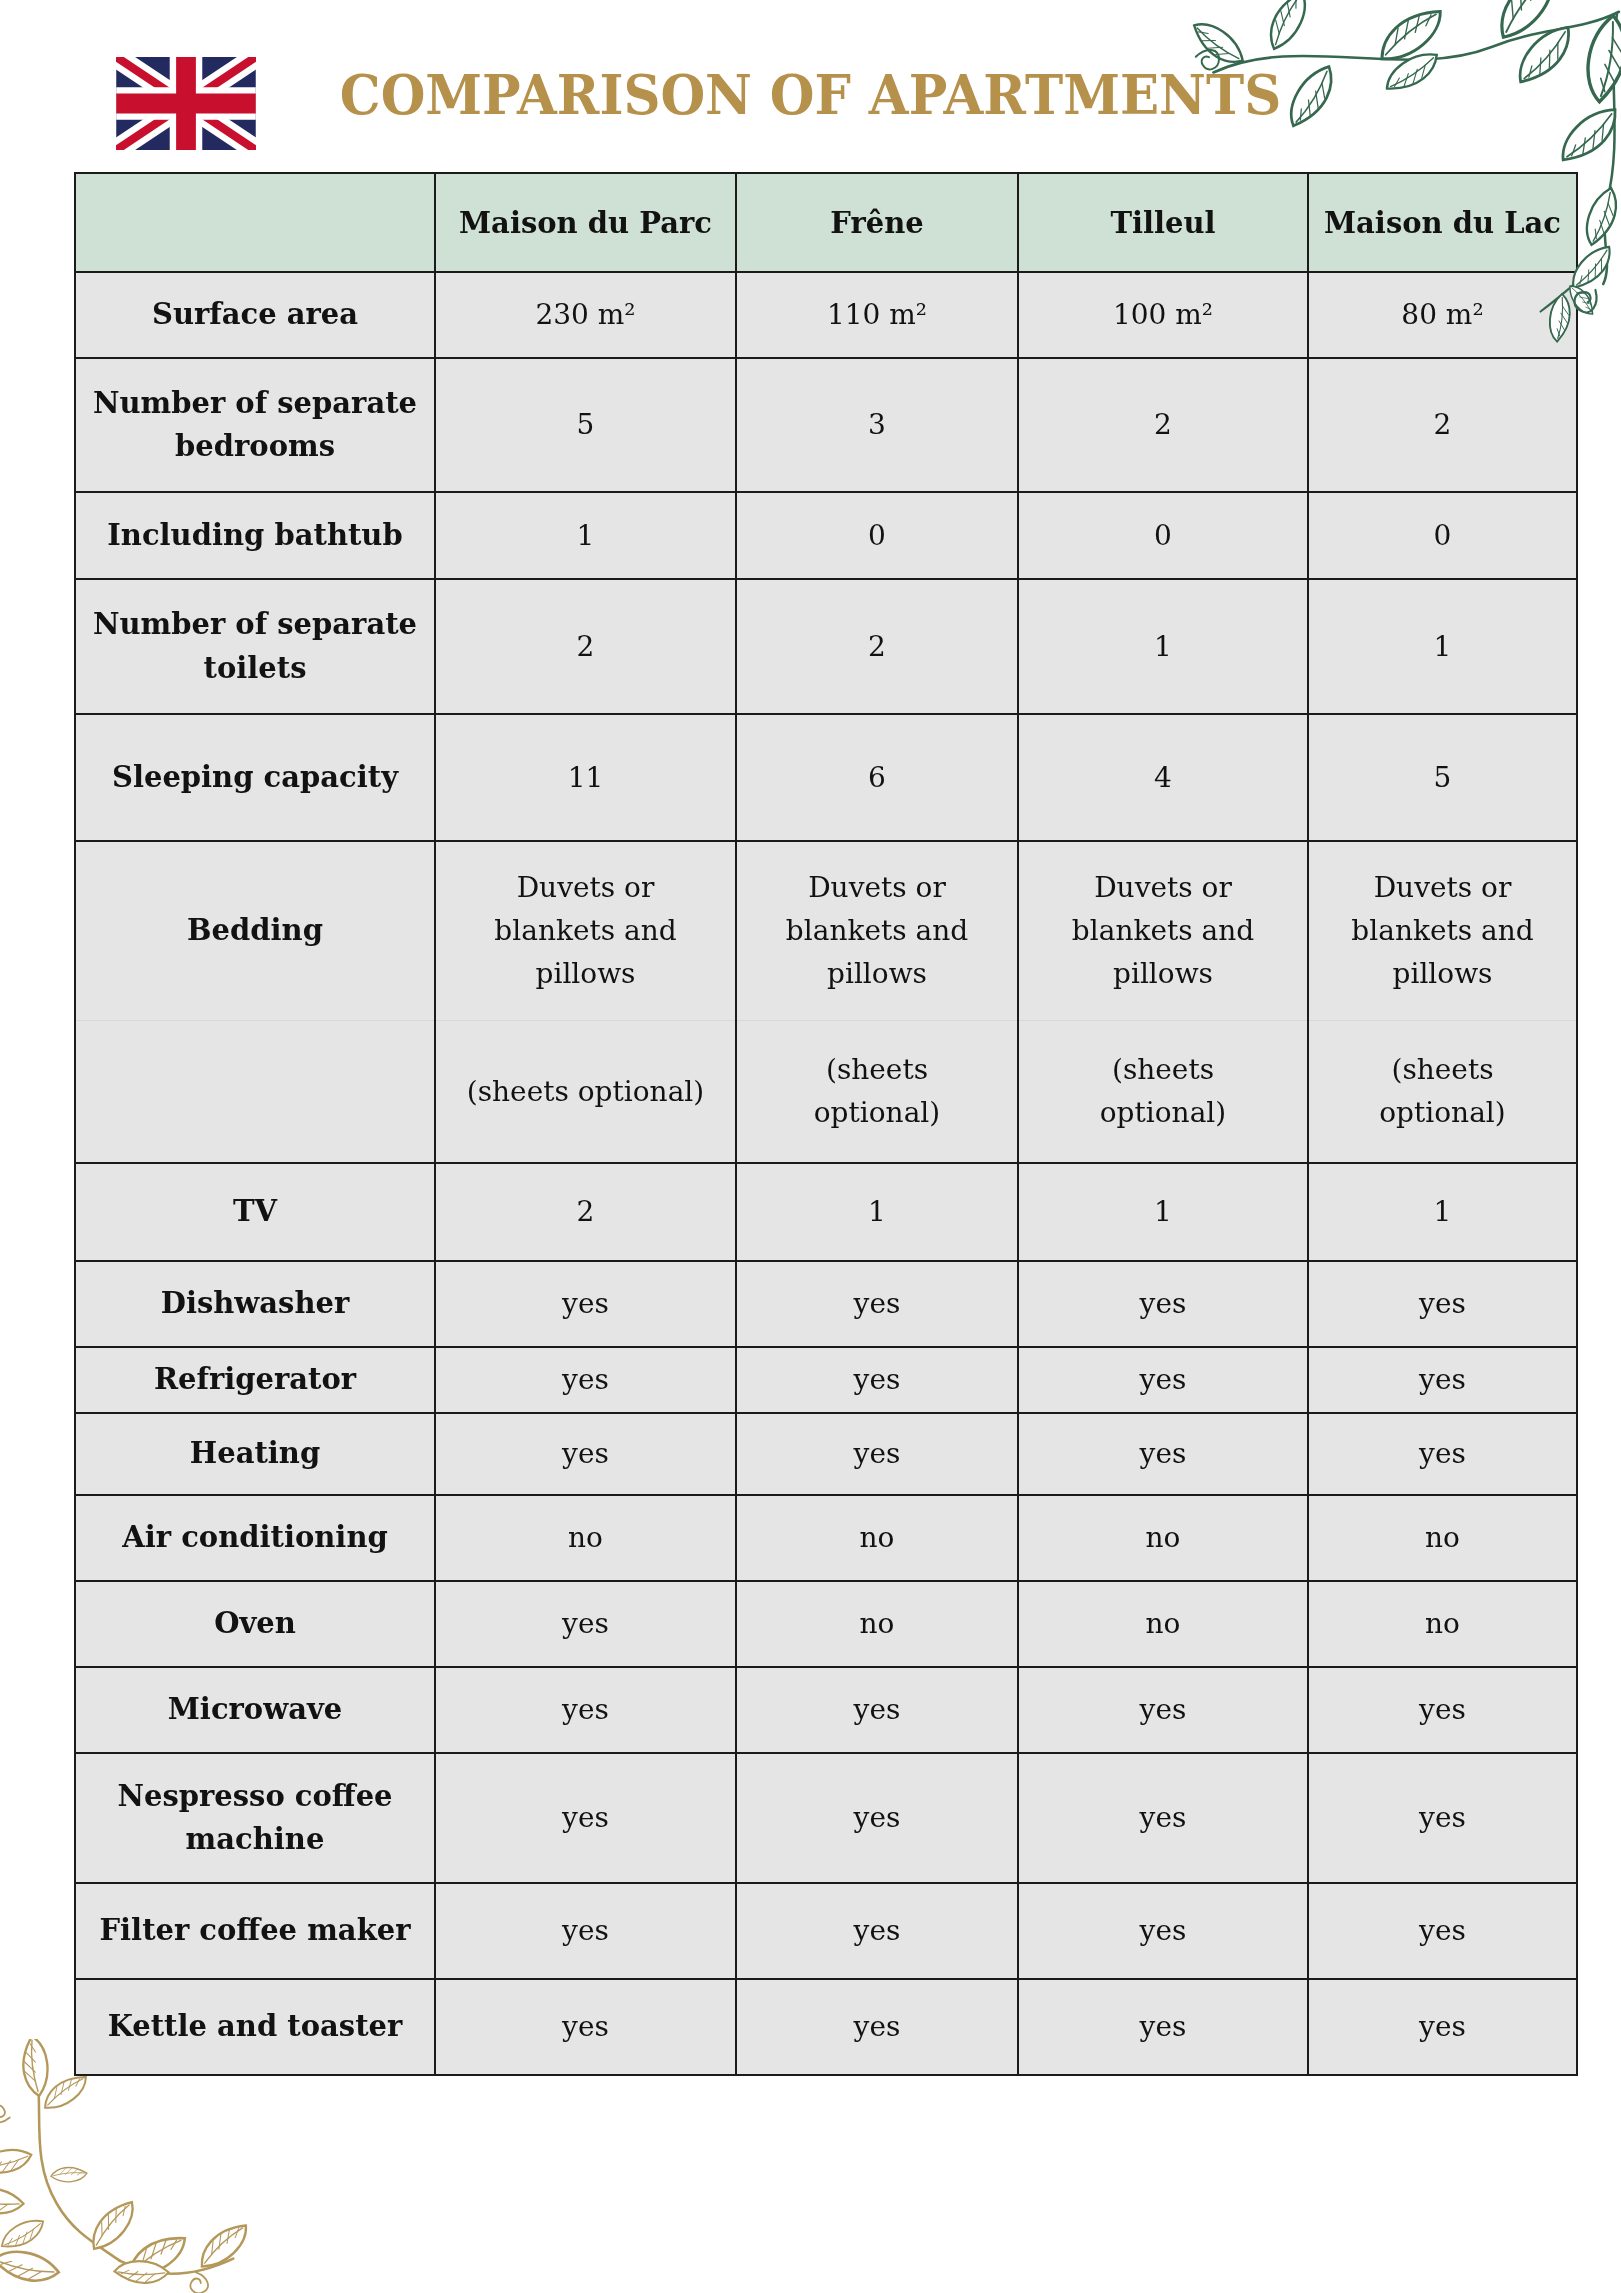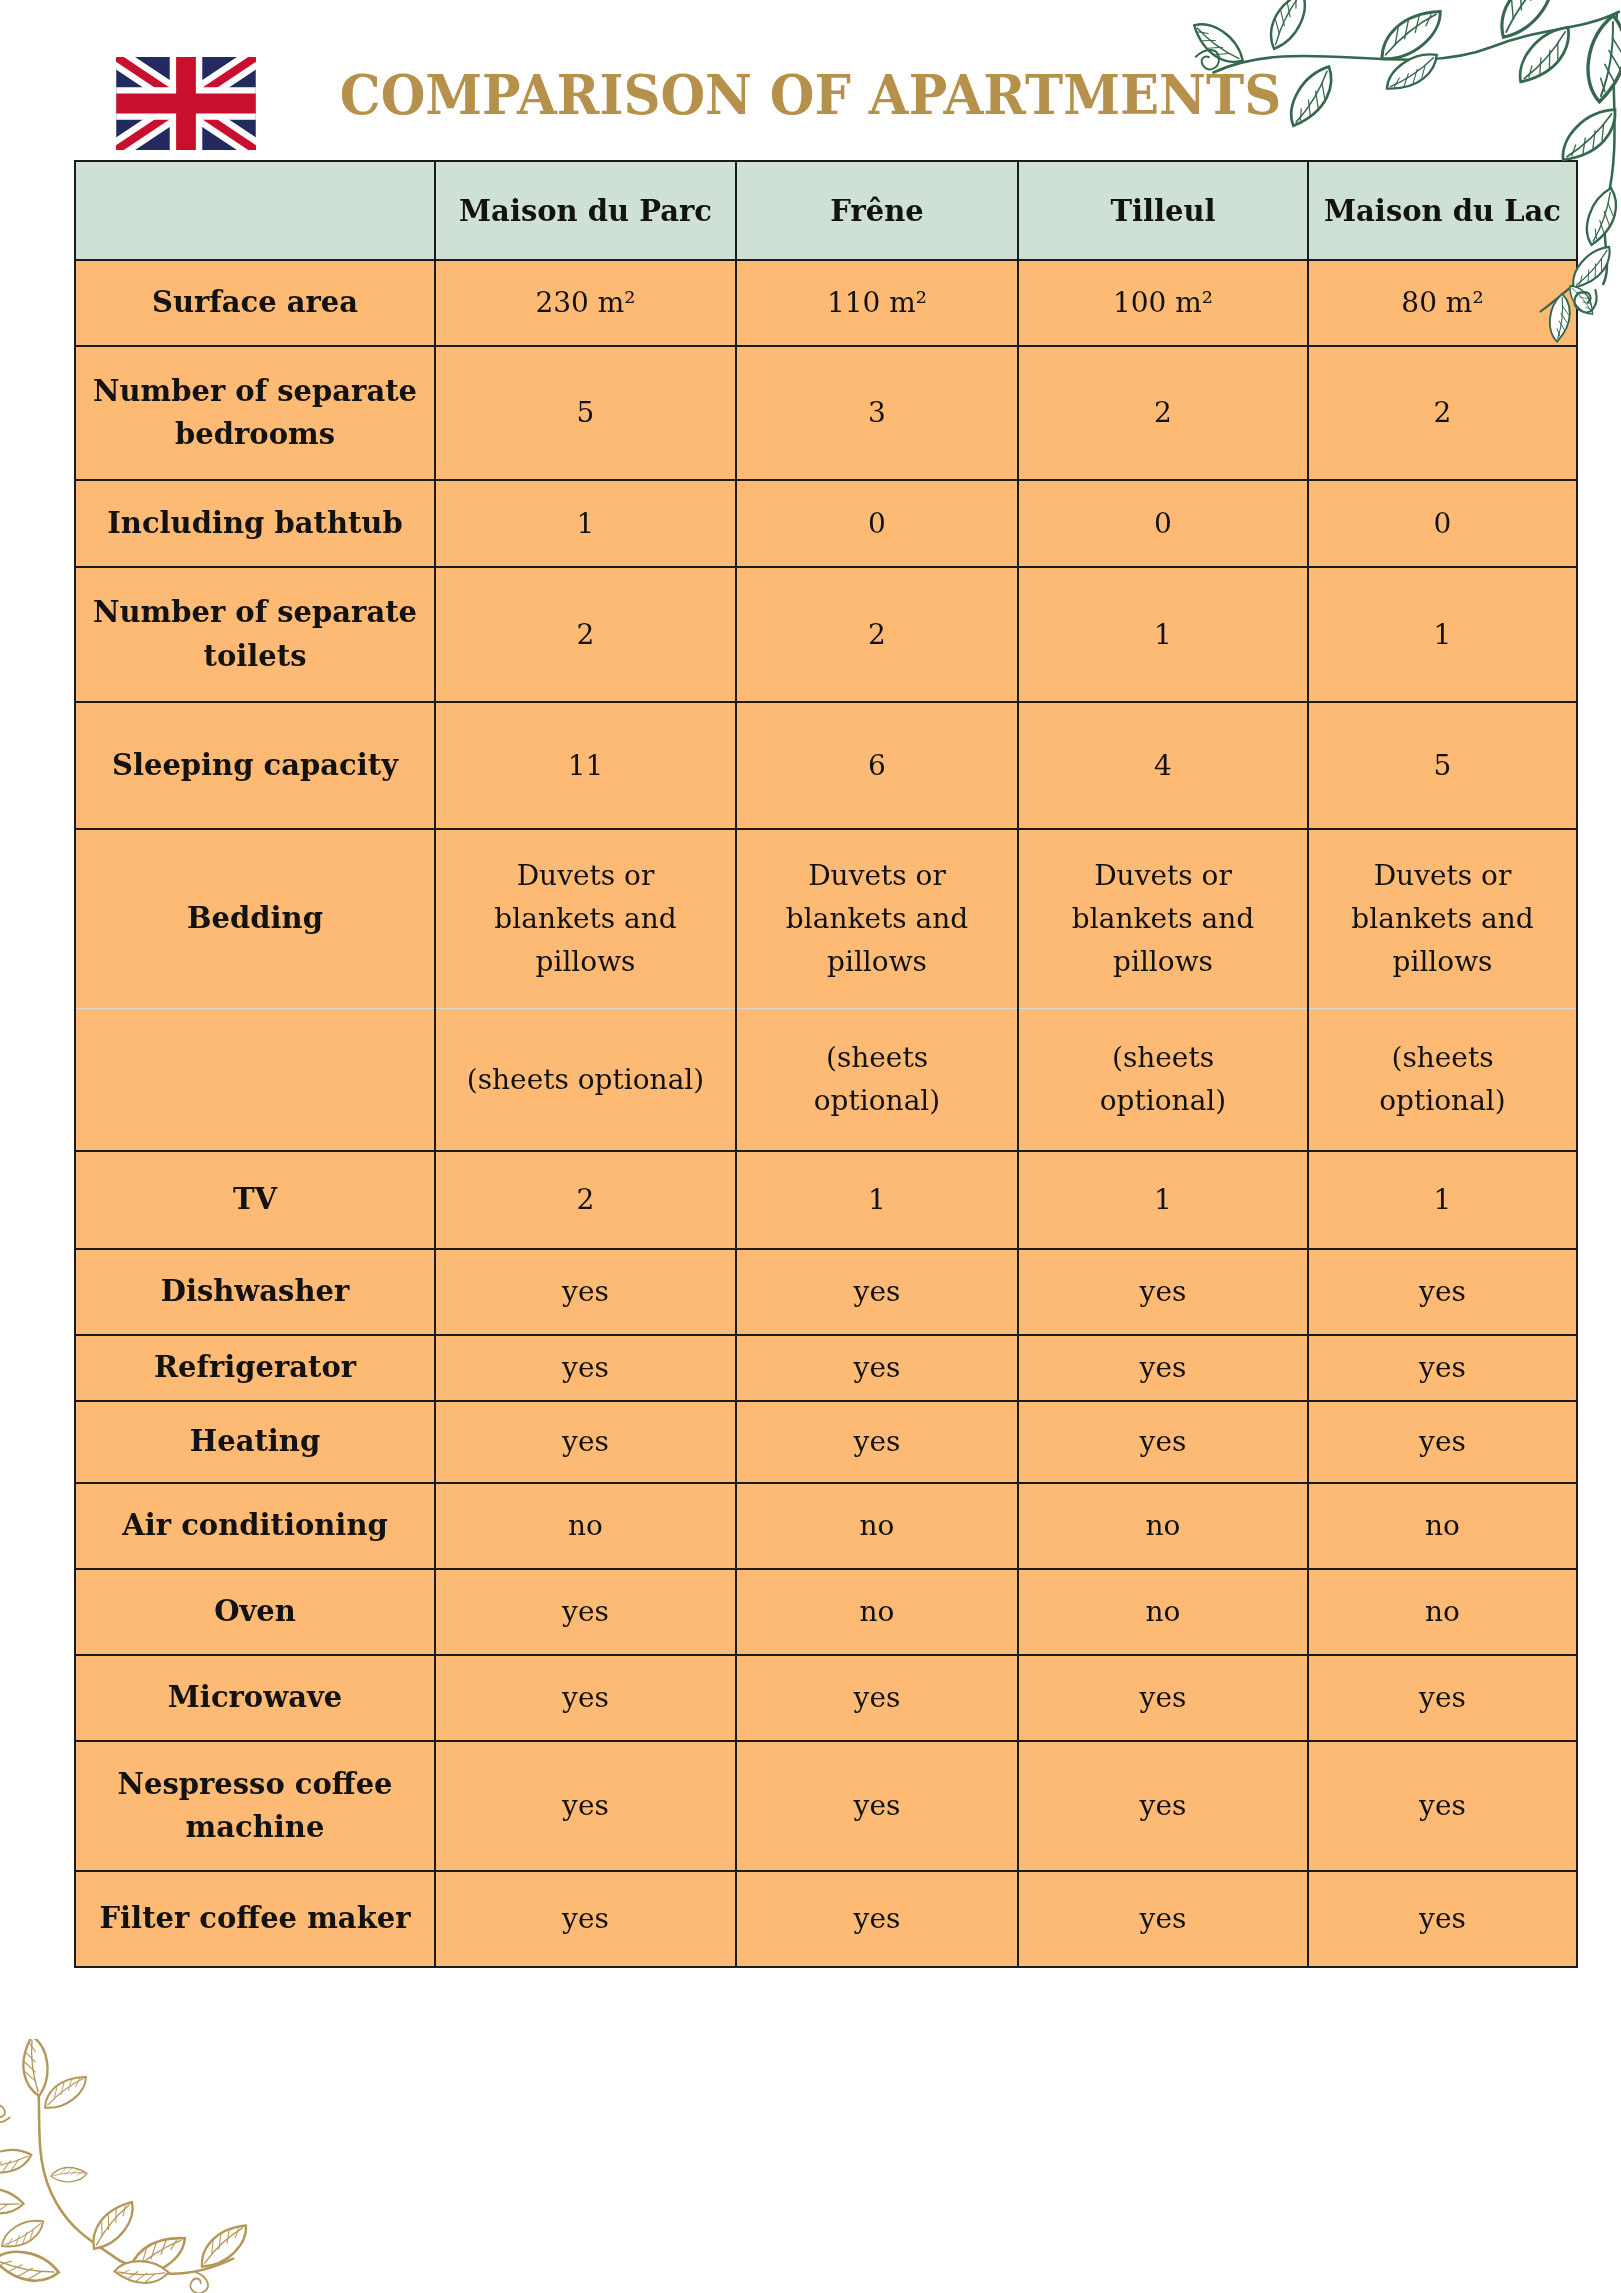--- a/index.html
+++ b/index.html
@@ -26,26 +26,26 @@
     transform:scaleX(0.95);
     white-space:nowrap;
   }
 
   
   .deco-tr { position:absolute; left:1180px; top:0; width:441px; height:431px; z-index:3; pointer-events:none; }
   .deco-bl { position:absolute; left:0; top:2039px; width:294px; height:255px; z-index:3; pointer-events:none; }
 
   
   table.cmp {
-    position:absolute; left:74px; top:160px;
+    position:absolute; left:74px; top:172px;
     border-collapse:collapse;
     table-layout:fixed;
     border:2.9px solid #161616;
     z-index:2;
-    background:#fdba74;
+    background:#e5e5e5;
   }
   .cmp th, .cmp td {
     border:2px solid #1b1b1b;
     text-align:center; vertical-align:middle;
     padding:0 5.9px;
     white-space:pre-line;
   }
   .cmp thead th {
     background:#cfe1d4;
     font-size:29px; font-weight:bold;
@@ -260,15 +260,22 @@
       <td class="val">yes</td>
       <td class="val">yes</td>
     </tr>
     <tr style="height:96px">
       <td class="lbl">Filter coffee maker</td>
       <td class="val">yes</td>
       <td class="val">yes</td>
       <td class="val">yes</td>
       <td class="val">yes</td>
     </tr>
+    <tr style="height:96px">
+      <td class="lbl">Kettle and toaster</td>
+      <td class="val">yes</td>
+      <td class="val">yes</td>
+      <td class="val">yes</td>
+      <td class="val">yes</td>
+    </tr>
   </tbody>
 </table>
 
 
 </body></html>

